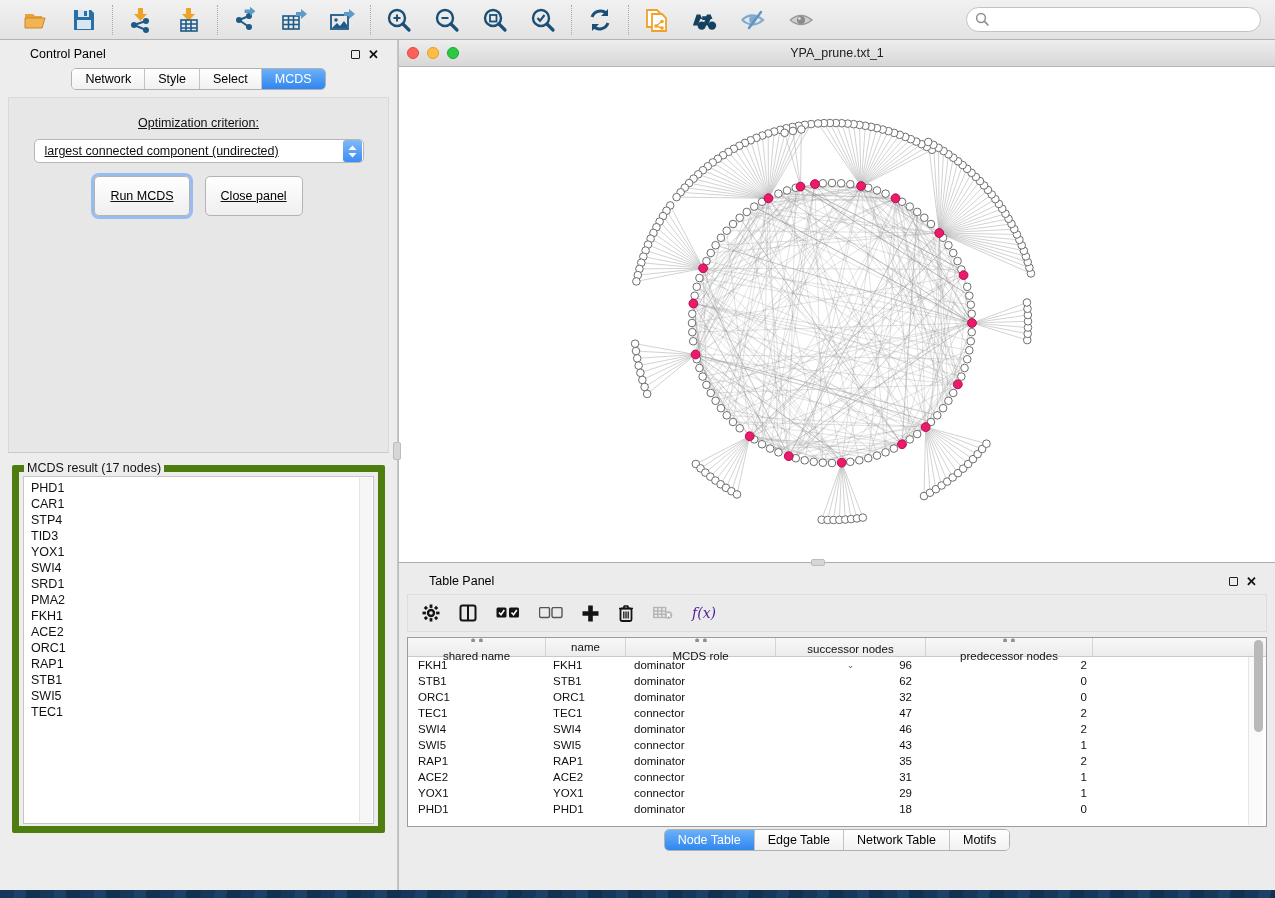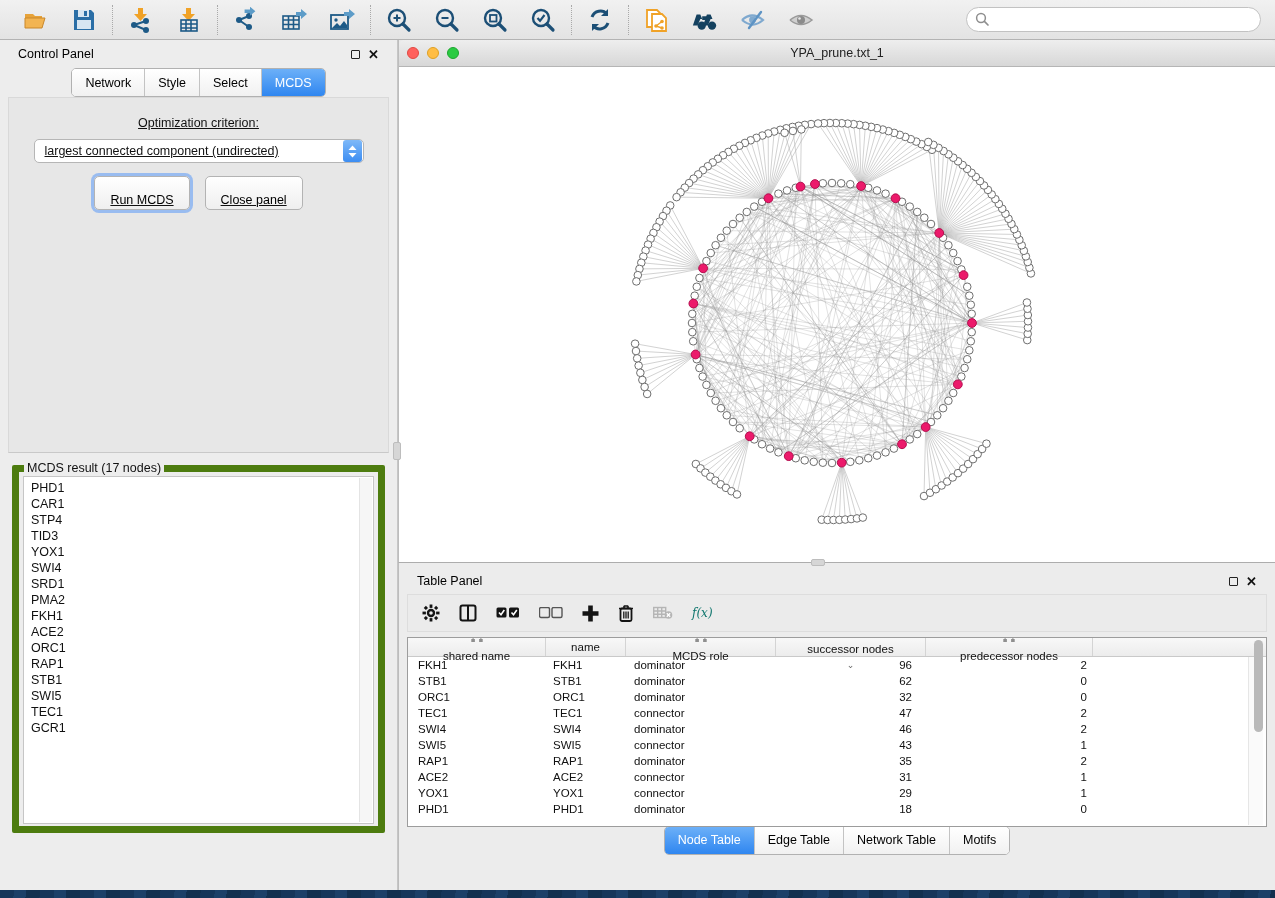--- a/index.html
+++ b/index.html
@@ -16,45 +16,45 @@
   .search-wrap { margin-left:auto; margin-right:6px; position:relative; }
   .search-input { width:295px; height:25px; border:1px solid #c2c2c2; border-radius:13px;
                   background:#fff; padding:0 10px 0 28px; font-size:12px; outline:none; }
   .search-glass { position:absolute; left:9px; top:5px; }
 
   
   .main { flex:1; display:flex; min-height:0; }
 
   
   .cp { width:398px; flex:0 0 398px; background:#ededed; border-right:1px solid #c6c6c6; display:flex; flex-direction:column; }
-  .panel-header { height:28px; display:flex; align-items:center; padding:0 18px; font-size:12.5px; }
+  .panel-header { height:28px; display:flex; align-items:center; padding:0 18px; font-size:12.5px;margin-left:12px; }
   .panel-title { color:#000; }
   .win-controls { margin-left:auto; display:flex; align-items:center; gap:8px; }
   .wc-float { width:9px; height:9px; border:1.5px solid #222; border-radius:1px; }
   .wc-close { font-size:13px; font-weight:bold; color:#111; line-height:1; }
 
   .cp-tabs-row { height:26px; display:flex; justify-content:center; }
-  .segmented { display:inline-flex; border:1px solid #b1b1b1; border-radius:5px; overflow:hidden; background:#fff; height:29px; }
+  .segmented { display:inline-flex; border:1px solid #b1b1b1; border-radius:5px; overflow:hidden; background:#fff; height:22px; }
   .seg { padding:2px 13px; font-size:12.5px; background:linear-gradient(#ffffff,#f1f1f1);
          border-right:1px solid #c3c3c3; color:#000; display:flex; align-items:center; }
   .seg:last-child { border-right:none; }
   .seg.active { background:linear-gradient(#6cb0f8,#2f86f0); color:#fff; }
 
   .cp-body { margin:3px 8px 0; background:#e7e7e7; border:1px solid #d9d9d9; border-bottom-color:#c9c9c9;
              height:356px; display:flex; flex-direction:column; align-items:center;text-decoration:underline; }
   .opt-label { margin-top:18px; font-size:12.5px; }
   .dropdown { margin-top:9px; width:330px; height:24px; background:#fff; border:1px solid #b6b6b6;
               border-radius:5px; display:flex; align-items:center; position:relative; }
   .dropdown-text { flex:1; font-size:12.5px; padding-left:10px; white-space:nowrap; overflow:hidden; }
   .dropdown-stepper { width:19px; height:22px; margin-right:1px; border-radius:3px;
               background:linear-gradient(#7fb9f8,#3c8df2); display:flex; flex-direction:column;
               align-items:center; justify-content:center; gap:1px; }
   .dropdown-stepper svg { display:block; }
   .btn-row { margin-top:13px; display:flex; gap:15px; }
-  .mac-btn { height:14px; padding:16px 15px; font-size:12.5px; font-family:"Liberation Sans",sans-serif;
+  .mac-btn { height:40px; padding:0 15px; font-size:12.5px; font-family:"Liberation Sans",sans-serif;
              background:linear-gradient(#ffffff,#efefef); border:1px solid #b3b3b3; border-radius:5px; }
   .mac-btn.focused { box-shadow:0 0 0 3px rgba(110,165,245,.65); }
 
   .cp-results { margin:8px 12px 0; border:7px solid #4d7c0f; border-radius:2px; padding:1px 4px 4px; height:372px; background:#ededed; }
   .cp-results legend { font-size:12.5px; padding:0 3px; margin-left:1px; }
   .listbox { position:relative; background:#fff; border:1px solid #c6c6c6; height:348px; overflow:hidden;
              font-size:12.5px; line-height:16px; padding:3px 18px 0 7px; }
   .listbox .scroll-track { position:absolute; right:1px; top:1px; bottom:1px; width:13px;
              background:#f6f6f6; border-left:1px solid #e4e4e4; }
 
@@ -75,21 +75,21 @@
   .net-canvas { flex:1; background:#fff; position:relative; overflow:hidden; }
   .h-split-handle { position:absolute; left:50%; bottom:-4px; width:14px; height:7px; background:#d6d6d6;
              border:1px solid #bdbdbd; border-radius:2px; z-index:5; }
 
   
   .tp { flex:1; background:#ececec; border-top:1px solid #adadad; border-left:1px solid #bdbdbd;
         display:flex; flex-direction:column; min-height:0; }
   .tp-toolbar { margin:2px 8px 0; height:38px; background:#ebebeb; border:1px solid #dddddd;
         display:flex; align-items:center; gap:19px; padding:0 14px; }
   .tp-icon { display:flex; align-items:center; justify-content:center; }
-  .fx-label { font-family:"DejaVu Serif", serif; font-style:italic; font-size:12px; color:#0f766e; }
+  .fx-label { font-family:"DejaVu Serif", serif; font-style:italic; font-size:14px; color:#4c1d95; }
 
   .table-wrap { margin:5px 8px 0; background:#fff; border:1px solid #9c9c9c; height:190px; position:relative; overflow:hidden; }
   .thead { height:19px; display:flex; background:linear-gradient(#f8f8f8,#ececec); border-bottom:1px solid #c9c9c9; }
   .tcol { display:flex; align-items:center; justify-content:center; gap:5px; font-size:11.5px;
           border-right:1px solid #d4d4d4; color:#111;flex-direction:column; }
   .tcol:nth-child(1){ width:138px; } .tcol:nth-child(2){ width:80px; } .tcol:nth-child(3){ width:150px; }
   .tcol:nth-child(4){ width:150px; } .tcol:nth-child(5){ width:167px; }
   .tcol.filler { flex:1; border-right:none; }
   .sort-arrow { font-size:9px; color:#666; }
   .tbody { position:relative; }
@@ -325,21 +325,20 @@
             <div>SWI4</div>
             <div>SRD1</div>
             <div>PMA2</div>
             <div>FKH1</div>
             <div>ACE2</div>
             <div>ORC1</div>
             <div>RAP1</div>
             <div>STB1</div>
             <div>SWI5</div>
             <div>TEC1</div>
-            <div>GCR1</div>
           </div>
       </fieldset>
     </div>
 
     <div class="right-col">
       <div class="v-split-handle"></div>
 
       <div class="net-window">
         <div class="net-titlebar">
           <span class="net-title">YPA_prune.txt_1</span>

